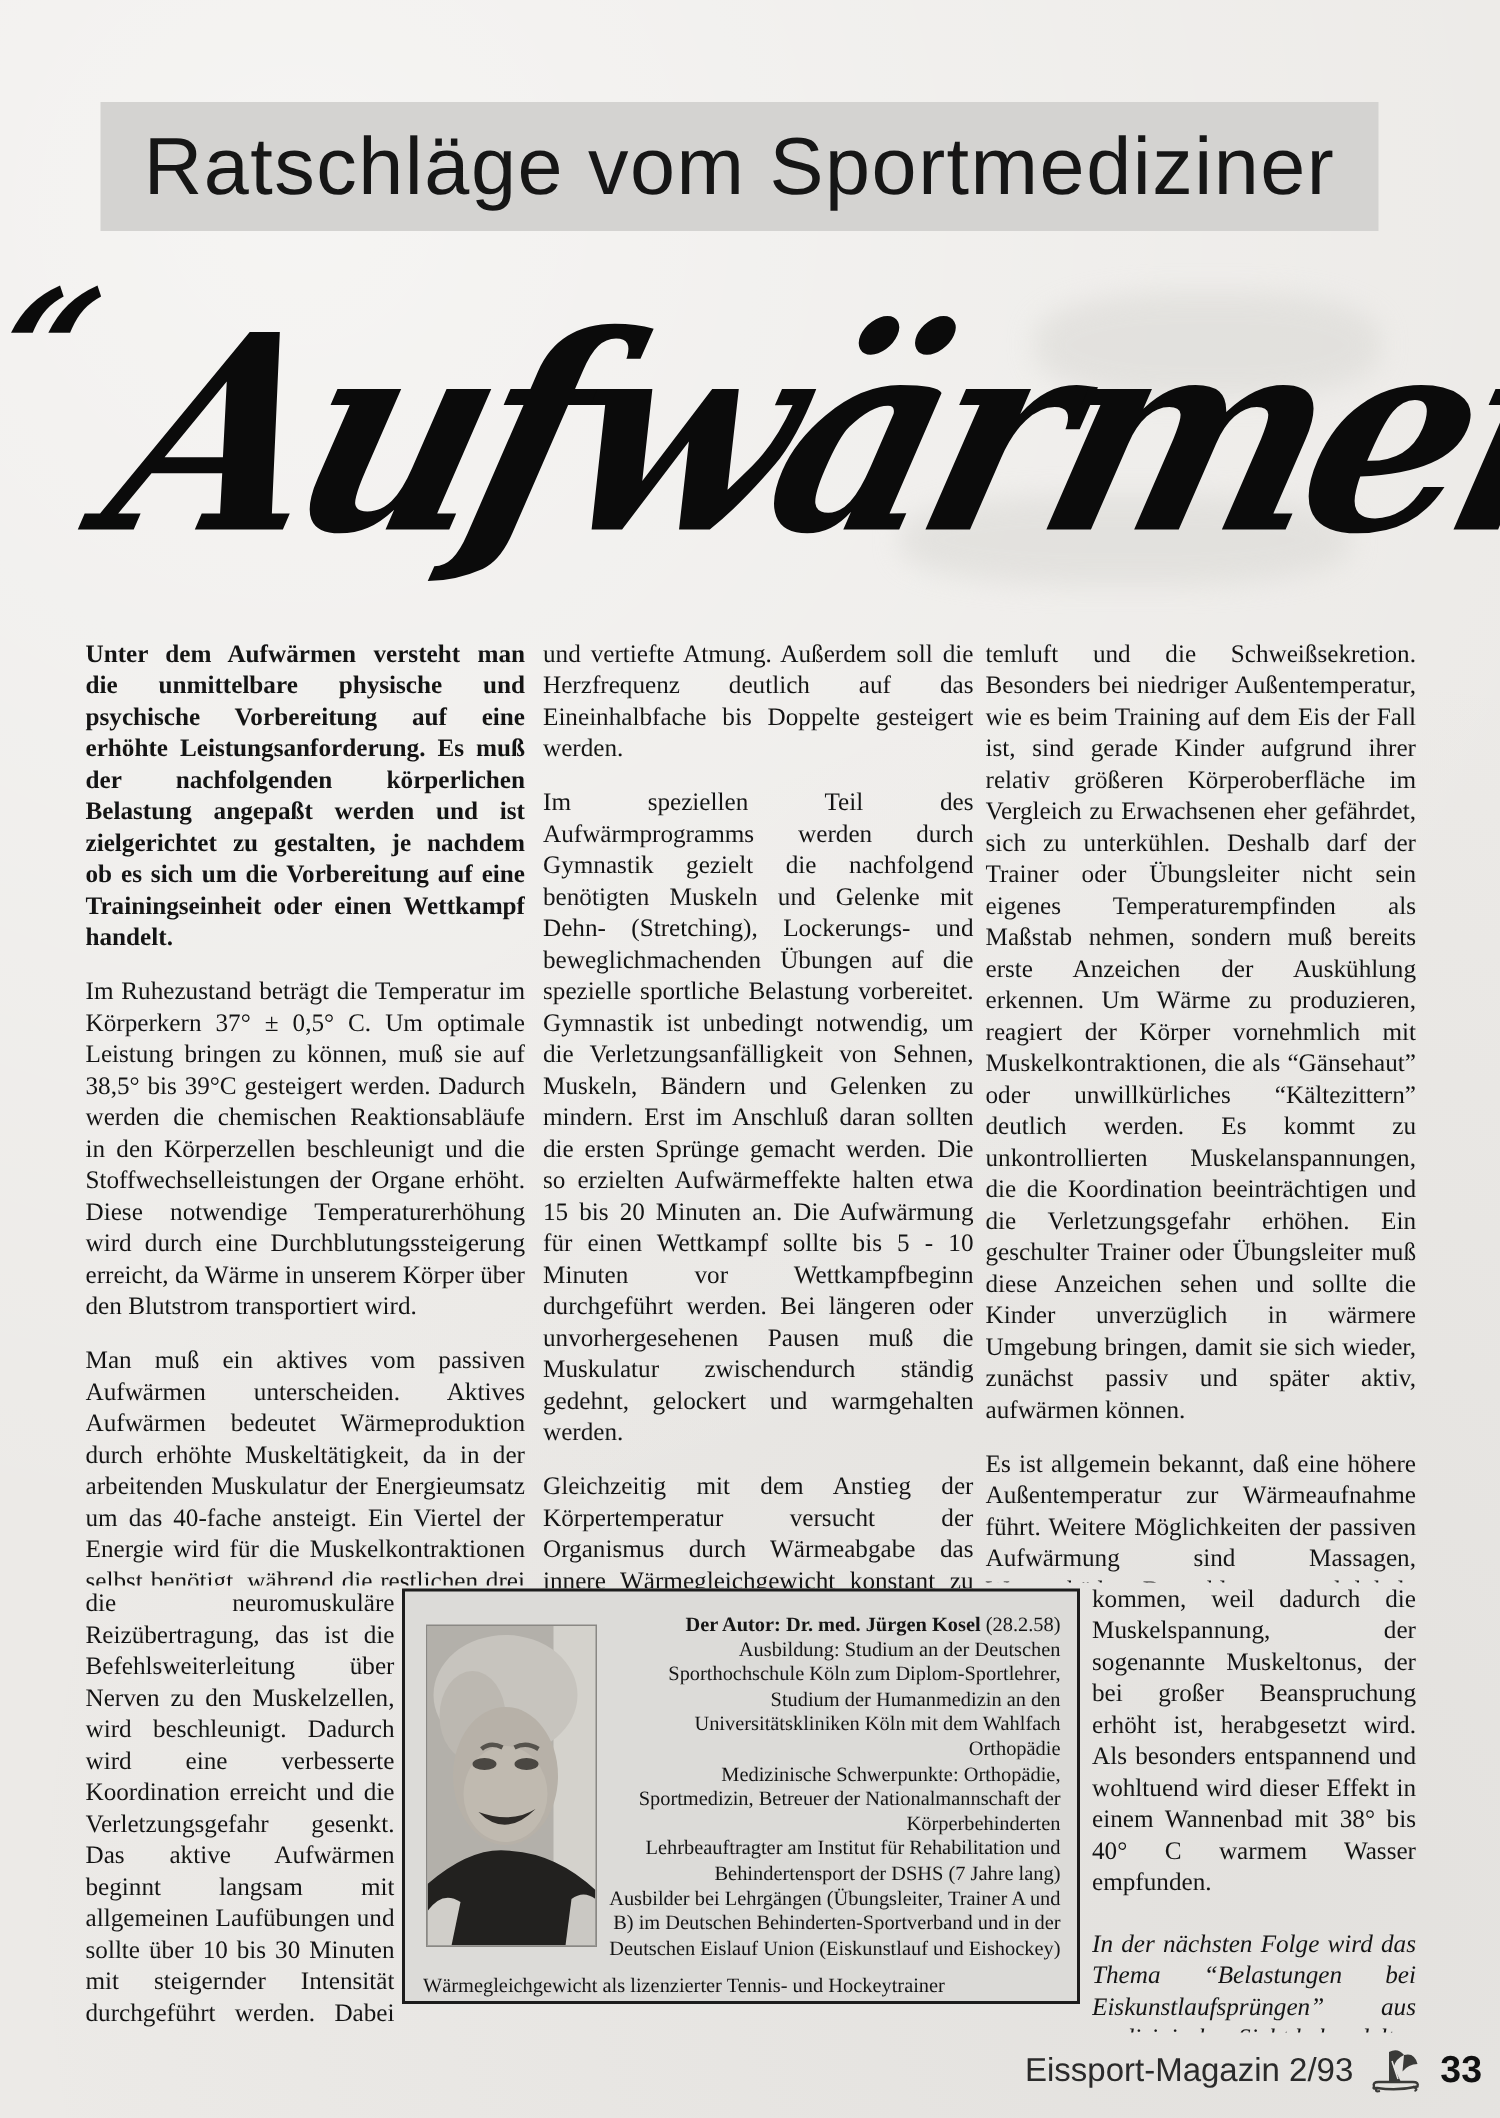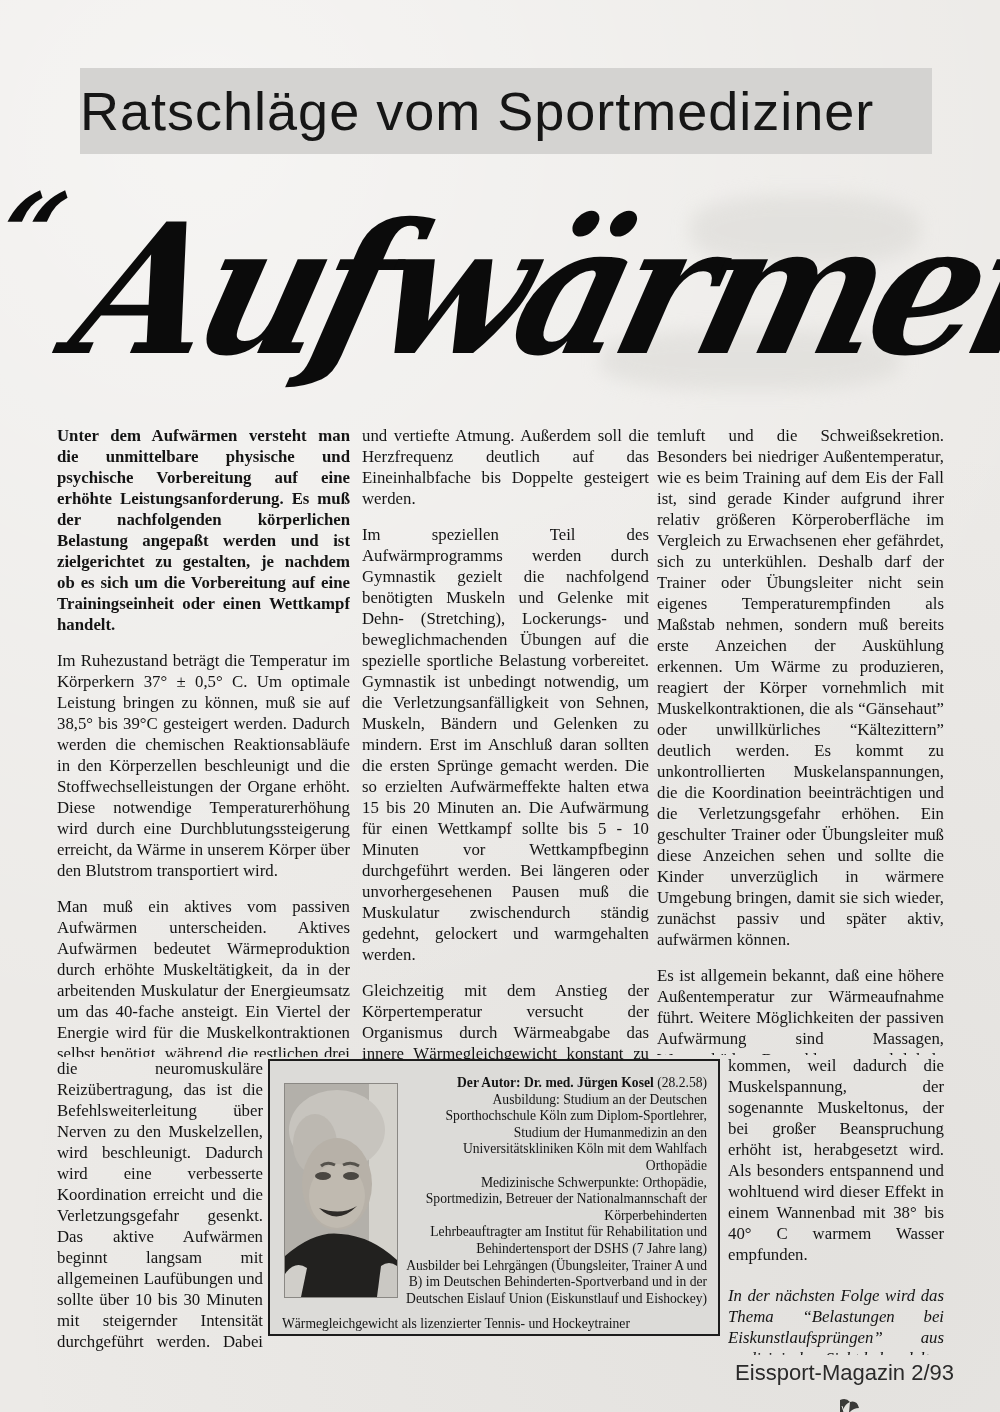--- a/index.html
+++ b/index.html
@@ -10,23 +10,23 @@
     background:#eceae7;
     background-image:
       radial-gradient(circle at 20% 10%, rgba(255,255,255,.5), rgba(255,255,255,0) 60%),
       radial-gradient(circle at 85% 90%, rgba(120,120,115,.08), rgba(0,0,0,0) 55%);
     overflow:hidden;
     font-family:"Liberation Serif", serif;
     color:#141414;
   }
   
   .banner{
-    position:absolute;left:80px;top:68px;width:852px;height:86px;
+    position:absolute;left:67px;top:68px;width:852px;height:86px;
     background:#d4d3d1;
-    display:flex;align-items:center;
+    display:flex;align-items:center;justify-content:center;
   }
   .banner span{
     font-family:"Liberation Sans", sans-serif;
     font-size:54px;font-weight:500;letter-spacing:1px;color:#161616;
   }
   
   .ghost{position:absolute;background:#d9d8d4;filter:blur(9px);opacity:.55;border-radius:40%;}
   .g1{left:690px;top:195px;width:230px;height:70px;}
   .g2{left:600px;top:330px;width:300px;height:60px;}
   
@@ -82,24 +82,23 @@
   .abox .btxt p{margin:0;text-align:right;}
   .abox .btxt .bt b{font-weight:bold;}
   .abox .cap{
     position:absolute;left:12px;width:430px;
     font-size:13.6px;line-height:16.6px;
   }
   .cap1{top:237px;}
   .cap2{top:255px;}
   
   .footer{
-    position:absolute;right:46px;top:1360px;height:40px;
+    position:absolute;right:12px;top:1360px;height:40px;
     display:flex;align-items:center;gap:10px;
     font-family:"Liberation Sans", sans-serif;
-    flex-direction:column;
   }
   .footer .mag{font-size:22px;color:#2a2a2a;}
   .footer .pageno{font-size:25px;font-weight:bold;color:#111;}
   .footer svg{display:block;}
 </style>
 </head>
 <body>
 
 <div class="page">
 

